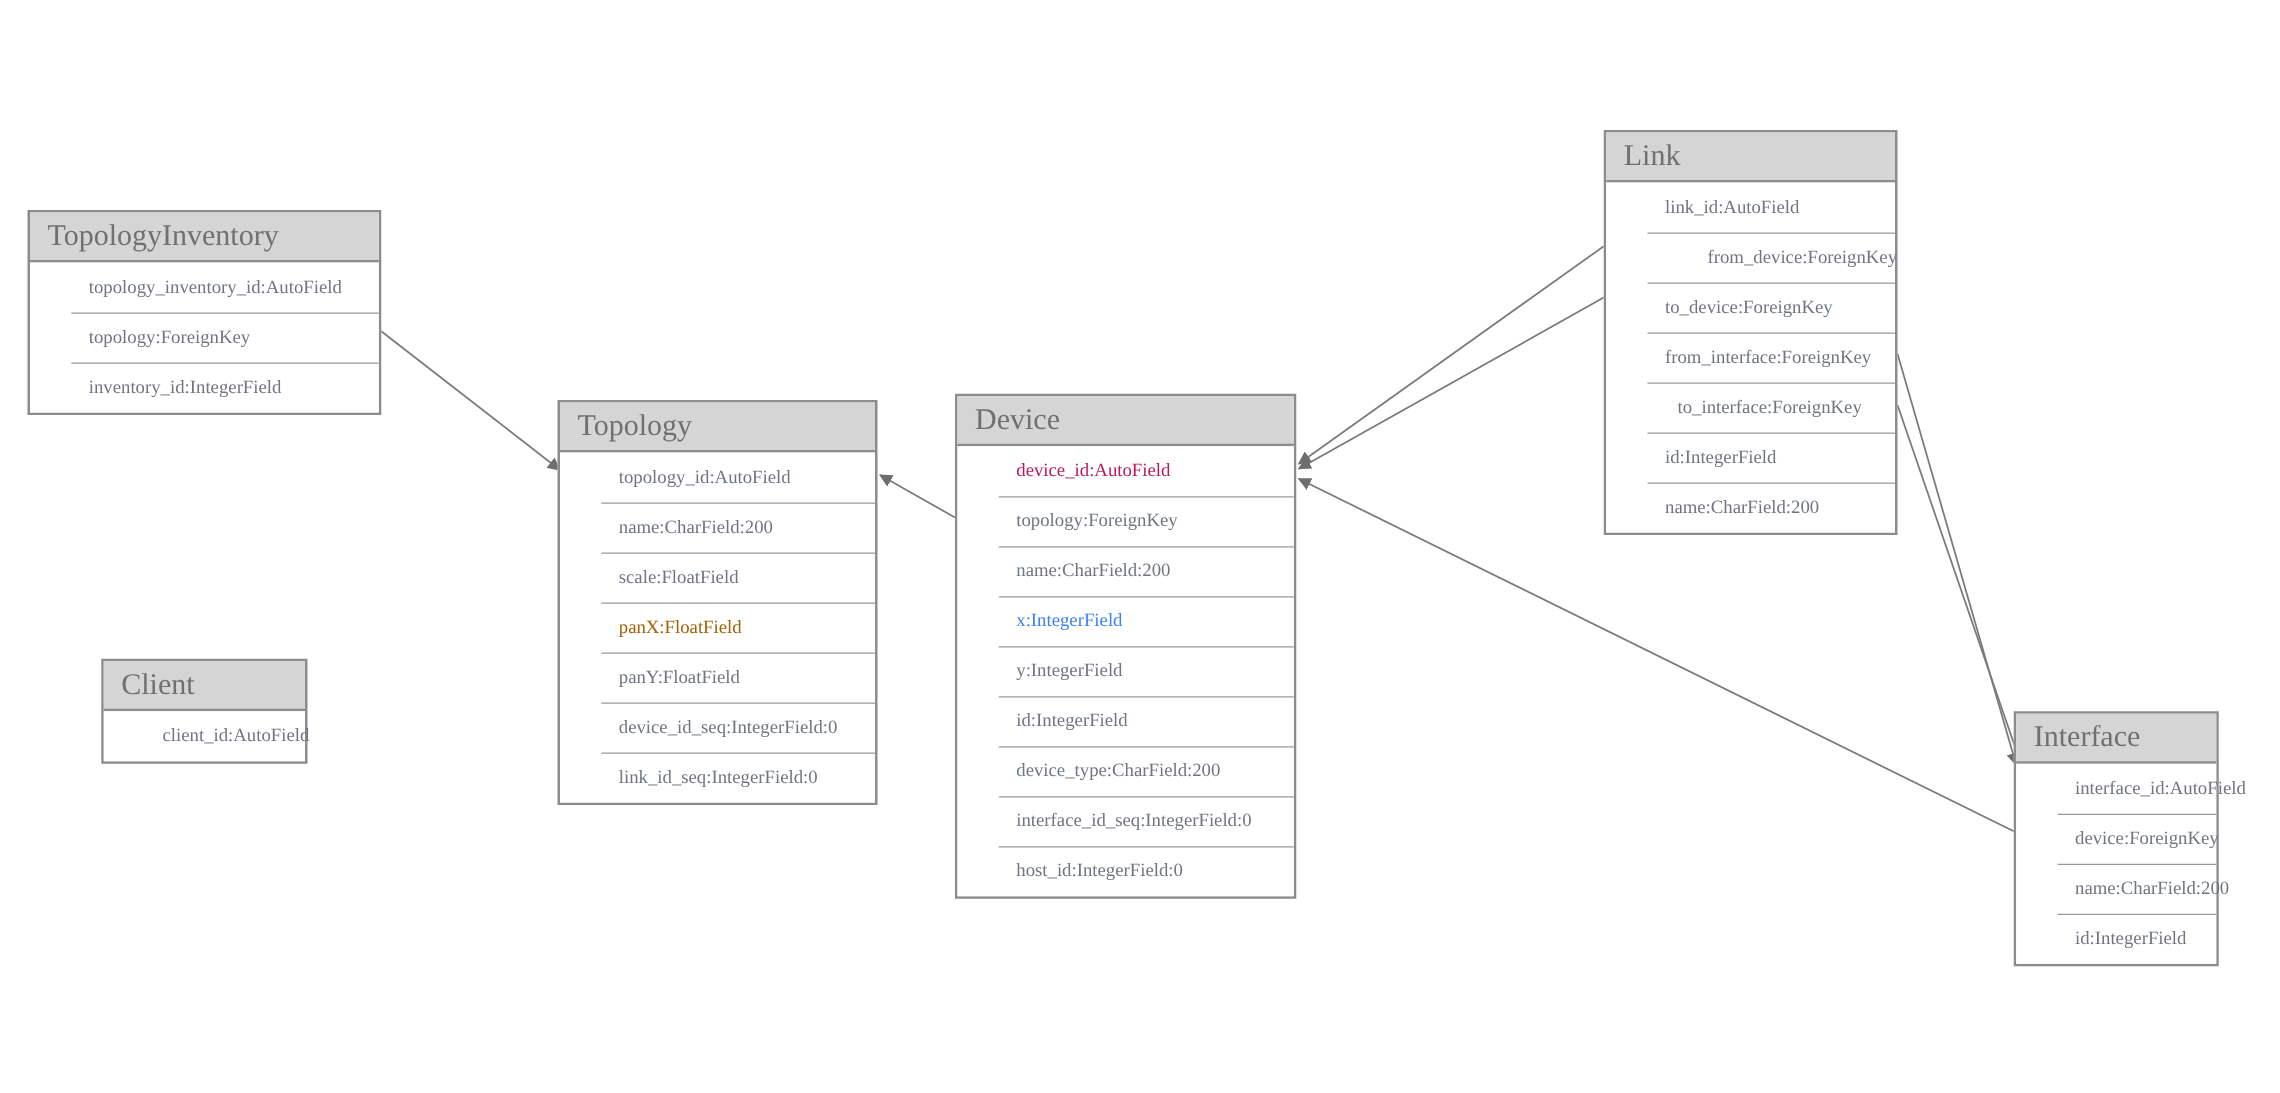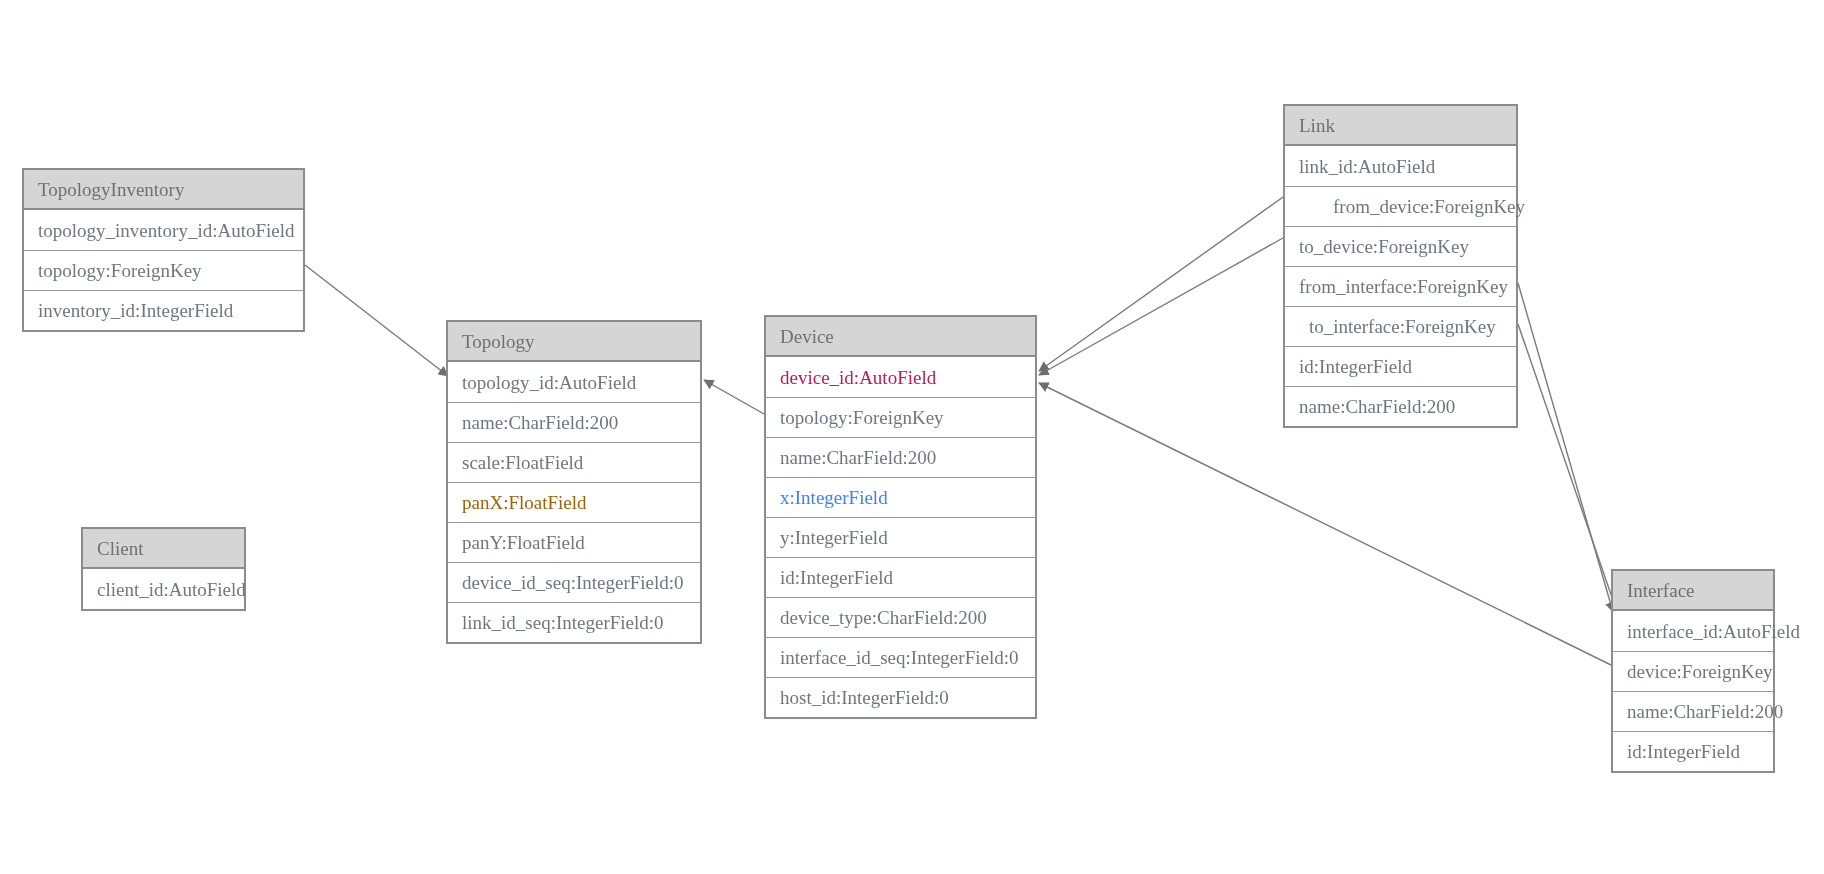--- a/index.html
+++ b/index.html
@@ -31,36 +31,37 @@
     box-sizing: border-box;
     border: 2px solid #8c8c8c;
     background: #ffffff;
     z-index: 2;
   }
   .entity-header {
     box-sizing: border-box;
     background: #d5d5d5;
     border-bottom: 2px solid #8c8c8c;
     color: #707070;
-    font-size: 19px;
+    font-size: 24px;
     line-height: 1;
     padding: 0 0 0 14px;
     display: flex;
     align-items: center;
   }
   .entity-row {
     box-sizing: border-box;
     border-top: 1px solid #9a9a9a;
     color: #6e7780;
-    font-size: 19px;
+    font-size: 15px;
     line-height: 1;
     padding: 0 10px 0 14px;
     display: flex;
     align-items: center;
     white-space: nowrap;
+    margin-left: 33px;
   }
   .entity-row:first-of-type {
     border-top: none;
   }
   .entity-rows {
     background: #ffffff;
   }
 </style>
 </head>
 <body>

